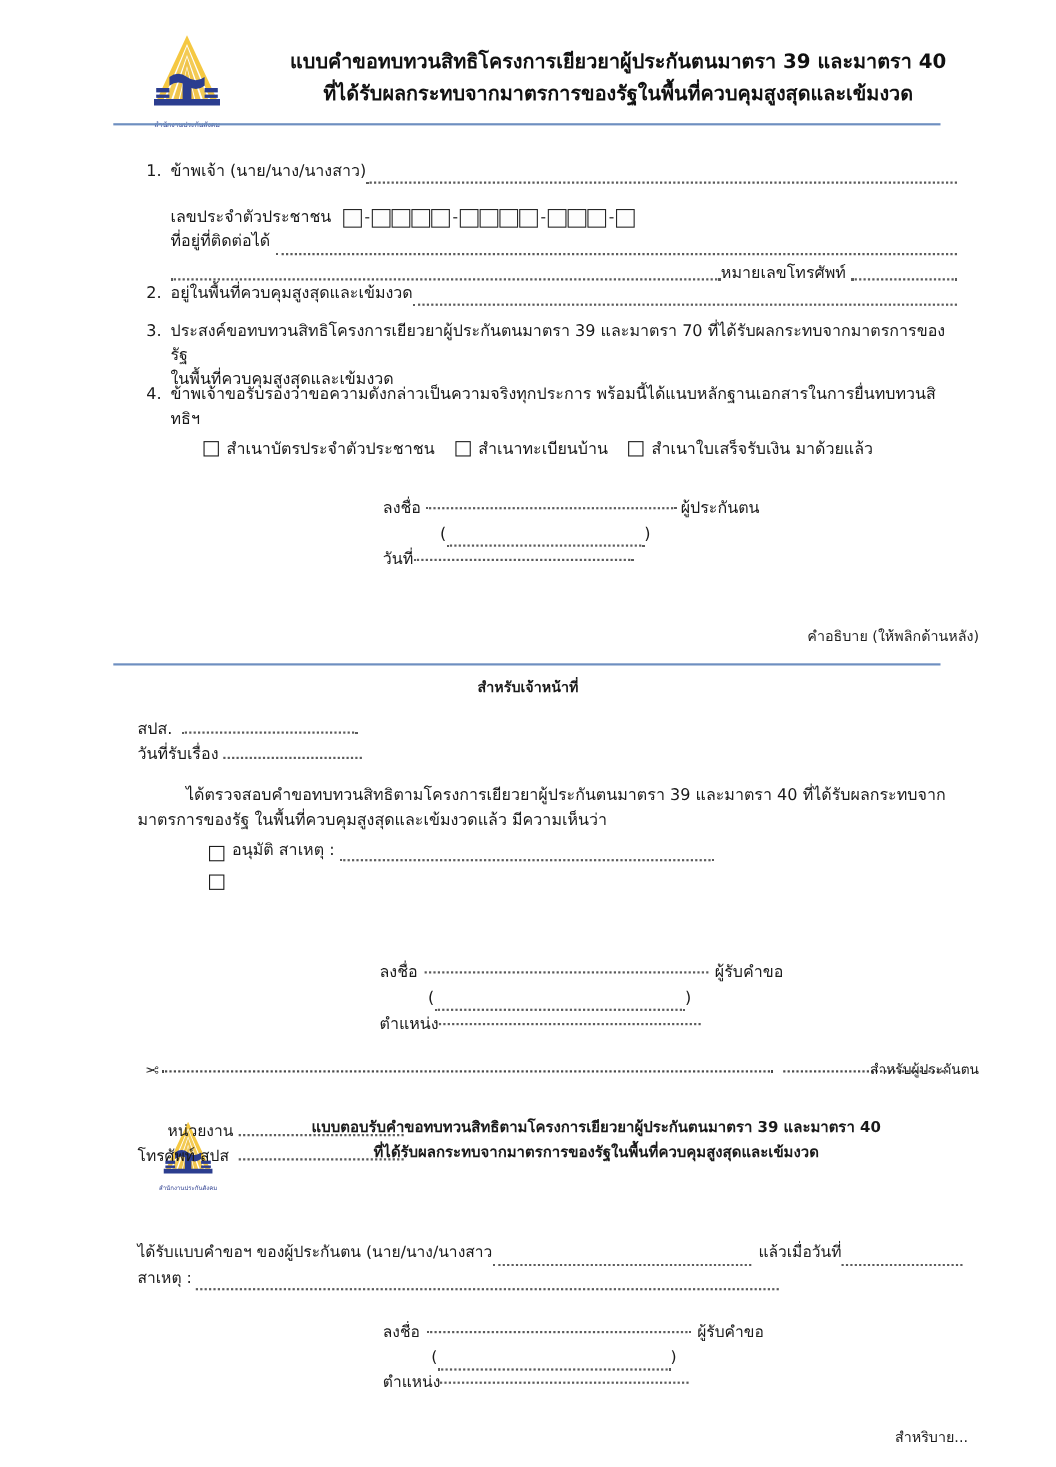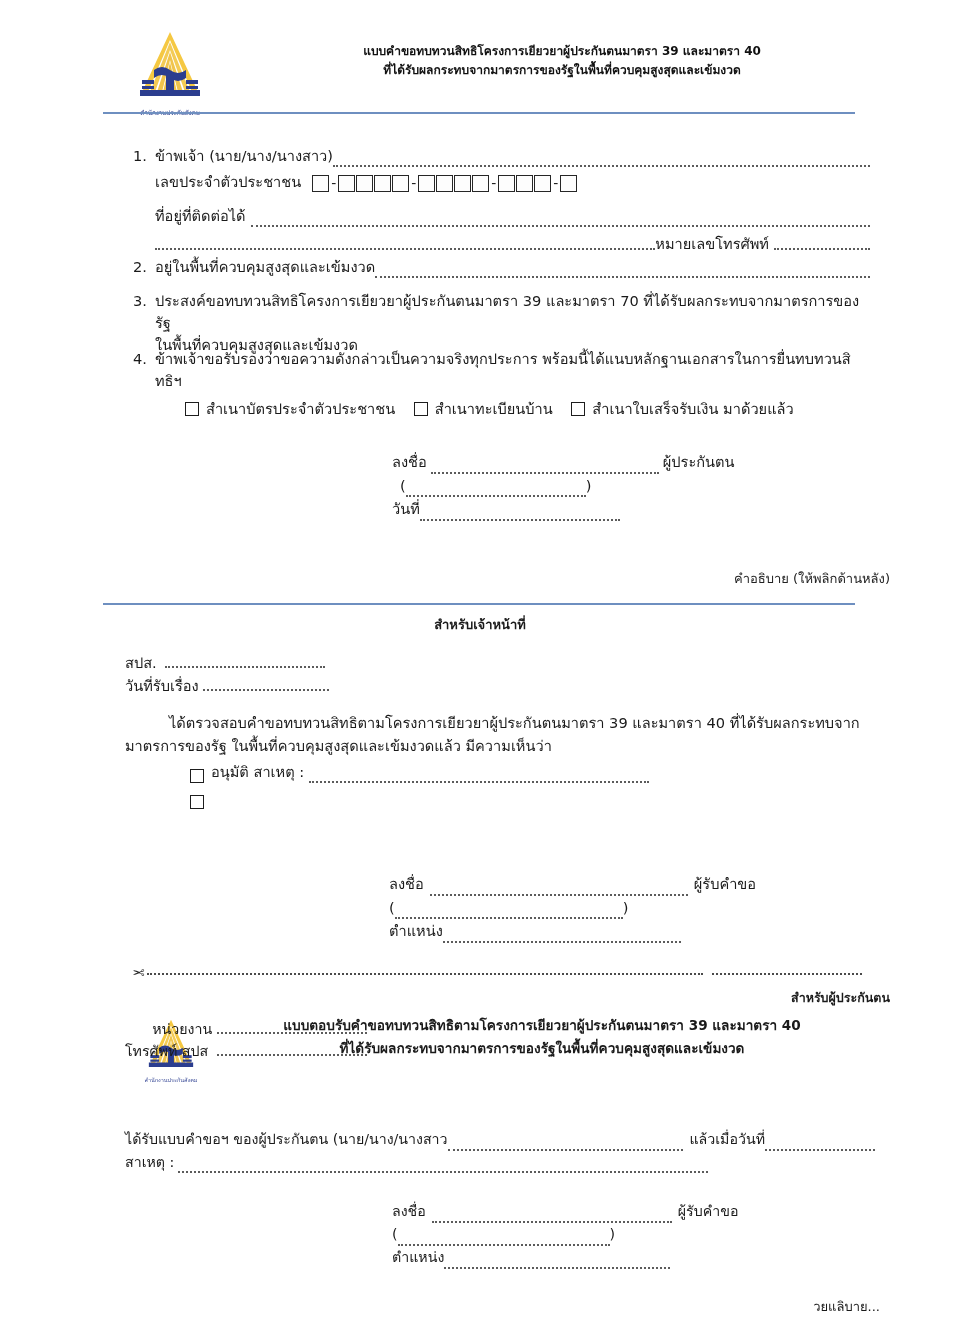--- a/index.html
+++ b/index.html
@@ -67,21 +67,21 @@
     font-size: 6.5px;
     color: #2b3d8f;
     letter-spacing: -0.2px;
   }
   .header-titles {
     position: absolute;
     left: 232px;
     top: 18px;
     width: 660px;
     text-align: center;
-    font-size: 12px;
+    font-size: 18px;
     font-weight: bold;
     line-height: 1.62;
     color: #111;
   }
 
   .rule-top {
     position: absolute;
     left: 103px;
     top: 112px;
     width: 752px;
@@ -146,21 +146,21 @@
     margin-right: 7px;
     background: #fff;
   }
 
   
   .sigblock {
     position: absolute;
     font-size: 14.6px;
     line-height: 1.62;
   }
-  .sig-line { display: flex; align-items: flex-end; white-space: nowrap; margin-left: 44px; }
+  .sig-line { display: flex; align-items: flex-start; white-space: nowrap; }
   .paren-line { display: flex; align-items: flex-end; white-space: nowrap; }
 
   .note-right {
     position: absolute;
     font-size: 13px;
     color: #222;
   }
 
   .section-title {
     position: absolute;
@@ -265,21 +265,21 @@
   <div class="rule-top"></div>
 
   <div class="item" style="left:125px; top:145px; width:745px;">
     <span class="item-num">1.</span>
     <div class="item-body">
       <div class="row">
         <span class="nowrap">ข้าพเจ้า  (นาย/นาง/นางสาว)</span>
         <span class="dots"></span>
       </div>
 
-      <div style="margin-top:4px;">
+      <div style="margin-top:20px;">
         <span class="nowrap">เลขประจำตัวประชาชน</span>
         <span class="idboxes">
           <span class="idbox"></span>
             <span class="iddash">-</span>
             <span class="idbox"></span>
             <span class="idbox"></span>
             <span class="idbox"></span>
             <span class="idbox"></span>
             <span class="iddash">-</span>
             <span class="idbox"></span>
@@ -288,21 +288,21 @@
             <span class="idbox"></span>
             <span class="iddash">-</span>
             <span class="idbox"></span>
             <span class="idbox"></span>
             <span class="idbox"></span>
             <span class="iddash">-</span>
             <span class="idbox"></span>
         </span>
       </div>
 
-      <div class="row" style="margin-top:11px;">
+      <div class="row" style="margin-top:0;">
         <span class="nowrap">ที่อยู่ที่ติดต่อได้</span>
         <span class="dots" style="margin-left:5px;"></span>
       </div>
 
       <div class="row" style="margin-top:6px;align-items:center;">
         <span class="dots"></span>
         <span class="nowrap">หมายเลขโทรศัพท์</span>
         <span class="dots-fixed" style="width:96px; margin-left:5px;"></span>
       </div>
     </div>
@@ -411,21 +411,21 @@
     </div>
   </div>
 
   <div class="cutline">
     <span class="scissors">✂</span>
     <span class="cut-dots"></span>
     <span class="cut-gap"></span>
     <span class="cut-dots" style="max-width:150px;"></span>
   </div>
 
-  <div class="small-right" style="right:70px; top:988px;font-weight:bold;">สำหรับผู้ประกันตน</div>
+  <div class="small-right" style="right:70px; top:962px;">สำหรับผู้ประกันตน</div>
 
   <div class="logo2">
     <svg viewBox="0 0 84 78" width="62" height="58" aria-hidden="true">
       <polygon points="42,2 70,62 14,62" fill="#f5c842"></polygon>
       <polygon points="42,10 64,62 20,62" fill="#ffffff"></polygon>
       <polygon points="42,12 62,62 22,62" fill="#f3cb55"></polygon>
       <polygon points="42,20 57,62 27,62" fill="#ffffff"></polygon>
       <polygon points="42,22 55,62 29,62" fill="#f0c44b"></polygon>
       <polygon points="42,30 50,62 34,62" fill="#ffffff"></polygon>
       <polygon points="42,32 49,62 35,62" fill="#eec246"></polygon>
@@ -479,15 +479,15 @@
       <span>(</span>
       <span class="dots-fixed" style="width:212px;"></span>
       <span>)</span>
     </div>
     <div class="sig-line">
       <span>ตำแหน่ง</span>
       <span class="dots-fixed" style="width:226px;"></span>
     </div>
   </div>
 
-  <div class="footer-note" style="right:80px; top:1296px;">วยแลิบาย...</div>
+  <div class="footer-note" style="right:80px; top:1296px;">สำหริบาย...</div>
 
 </div>
 
 </body></html>

